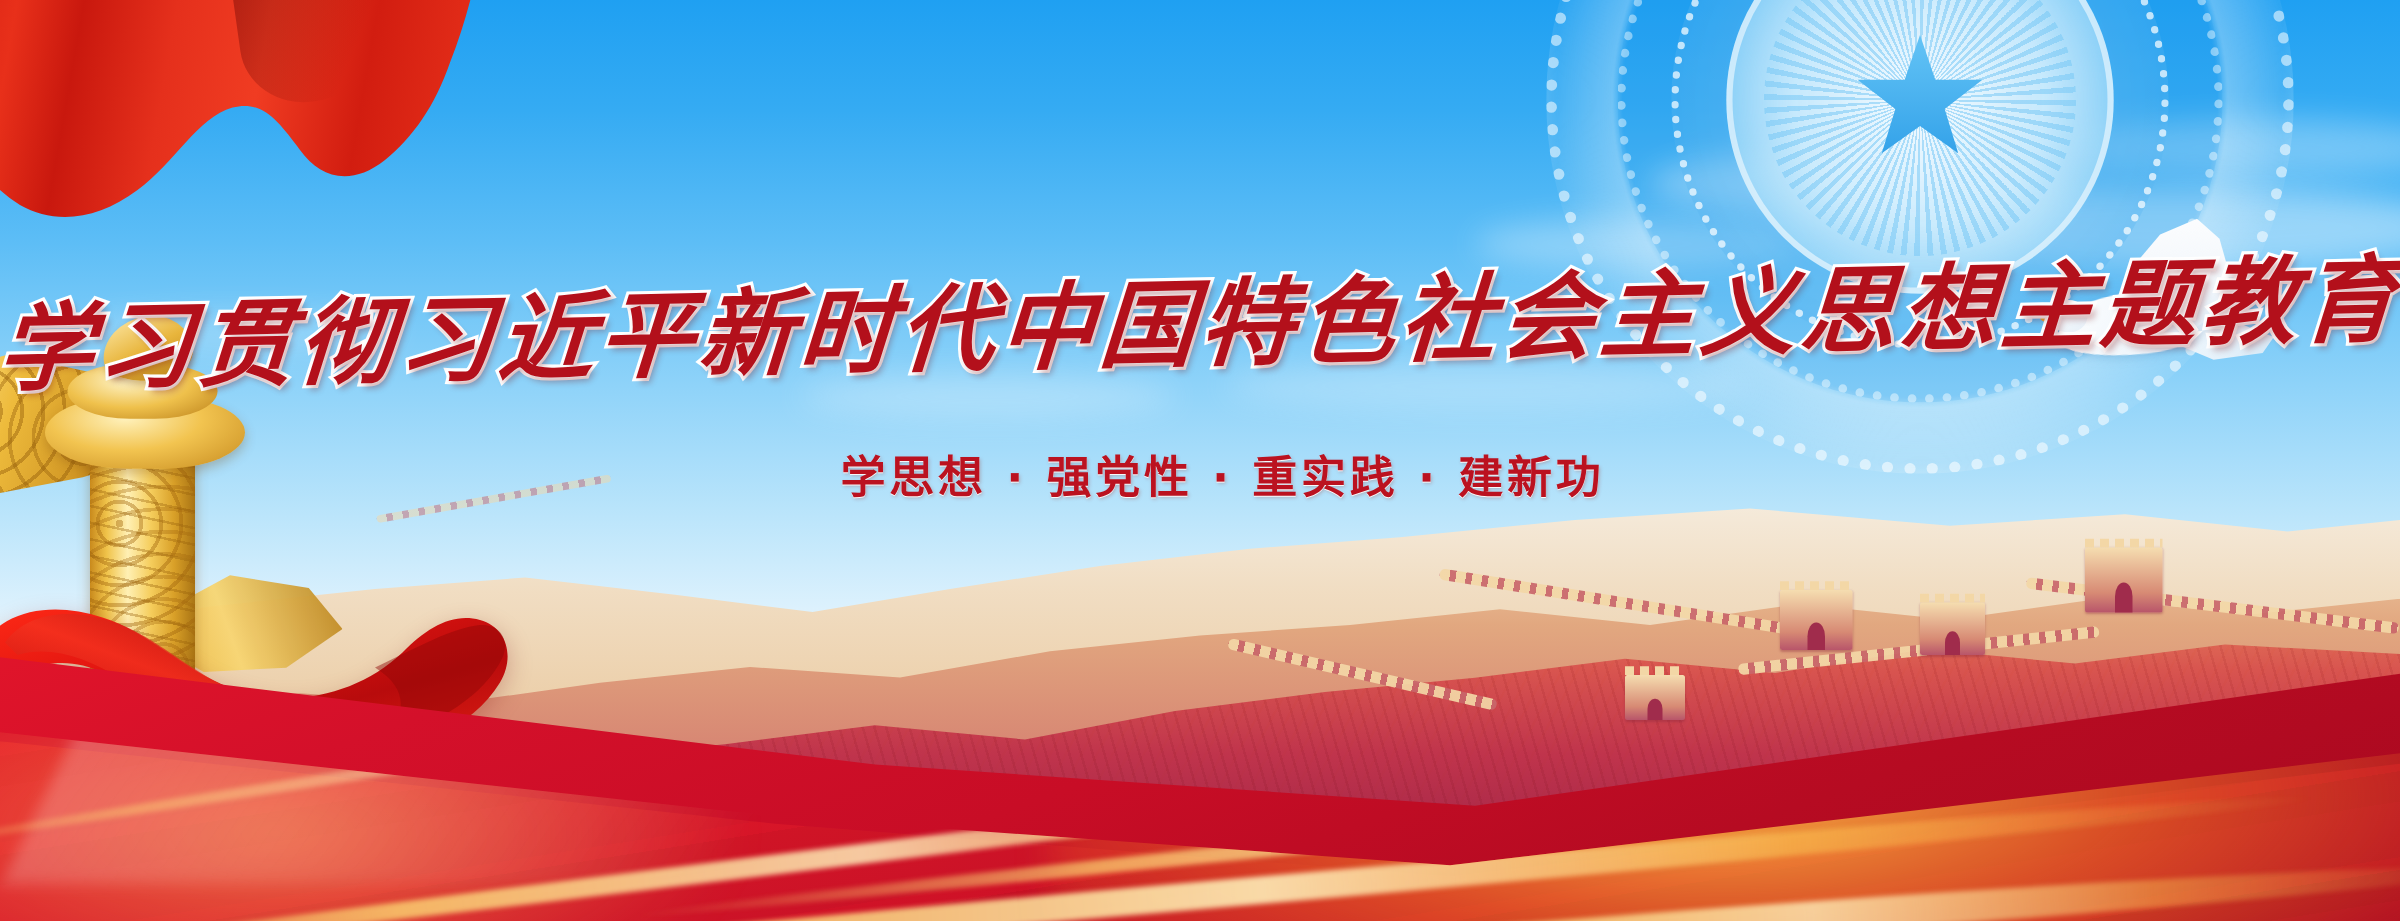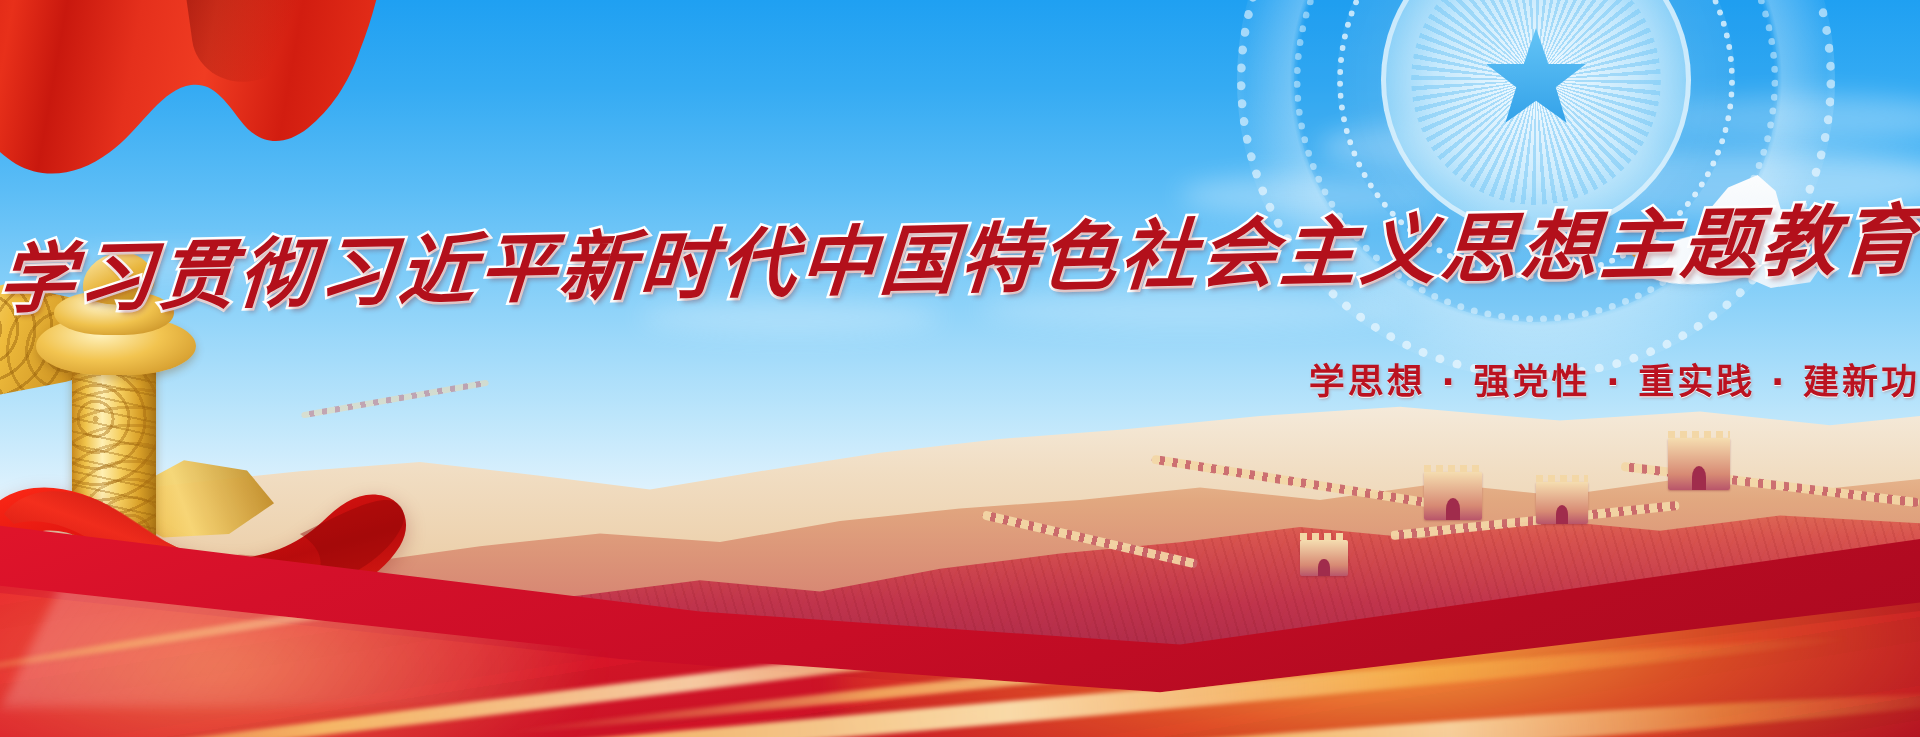--- a/index.html
+++ b/index.html
@@ -338,21 +338,21 @@
     transform:skewX(-5deg) rotate(-1.2deg);
     -webkit-text-stroke:5px #ffffff;
     paint-order:stroke fill;
     text-shadow:
       0 0 2px #ffffff,
       3px 4px 5px rgba(110,0,10,.30);
     white-space:nowrap;
   }
   .subline-wrap{
     position:absolute;left:0;right:0;top:352px;
-    text-align:right;z-index:30;margin-left:36px;
+    text-align:center;z-index:30;margin-left:36px;
   }
   .subline{
     display:inline-block;
     font-family:"DejaVu Sans","Liberation Sans",sans-serif;
     font-weight:bold;
     font-size:36px;
     letter-spacing:3px;
     color:#bb1220;
     text-shadow:0 1px 0 rgba(255,255,255,.9), 1px 2px 3px rgba(150,30,20,.25);
     white-space:nowrap;

